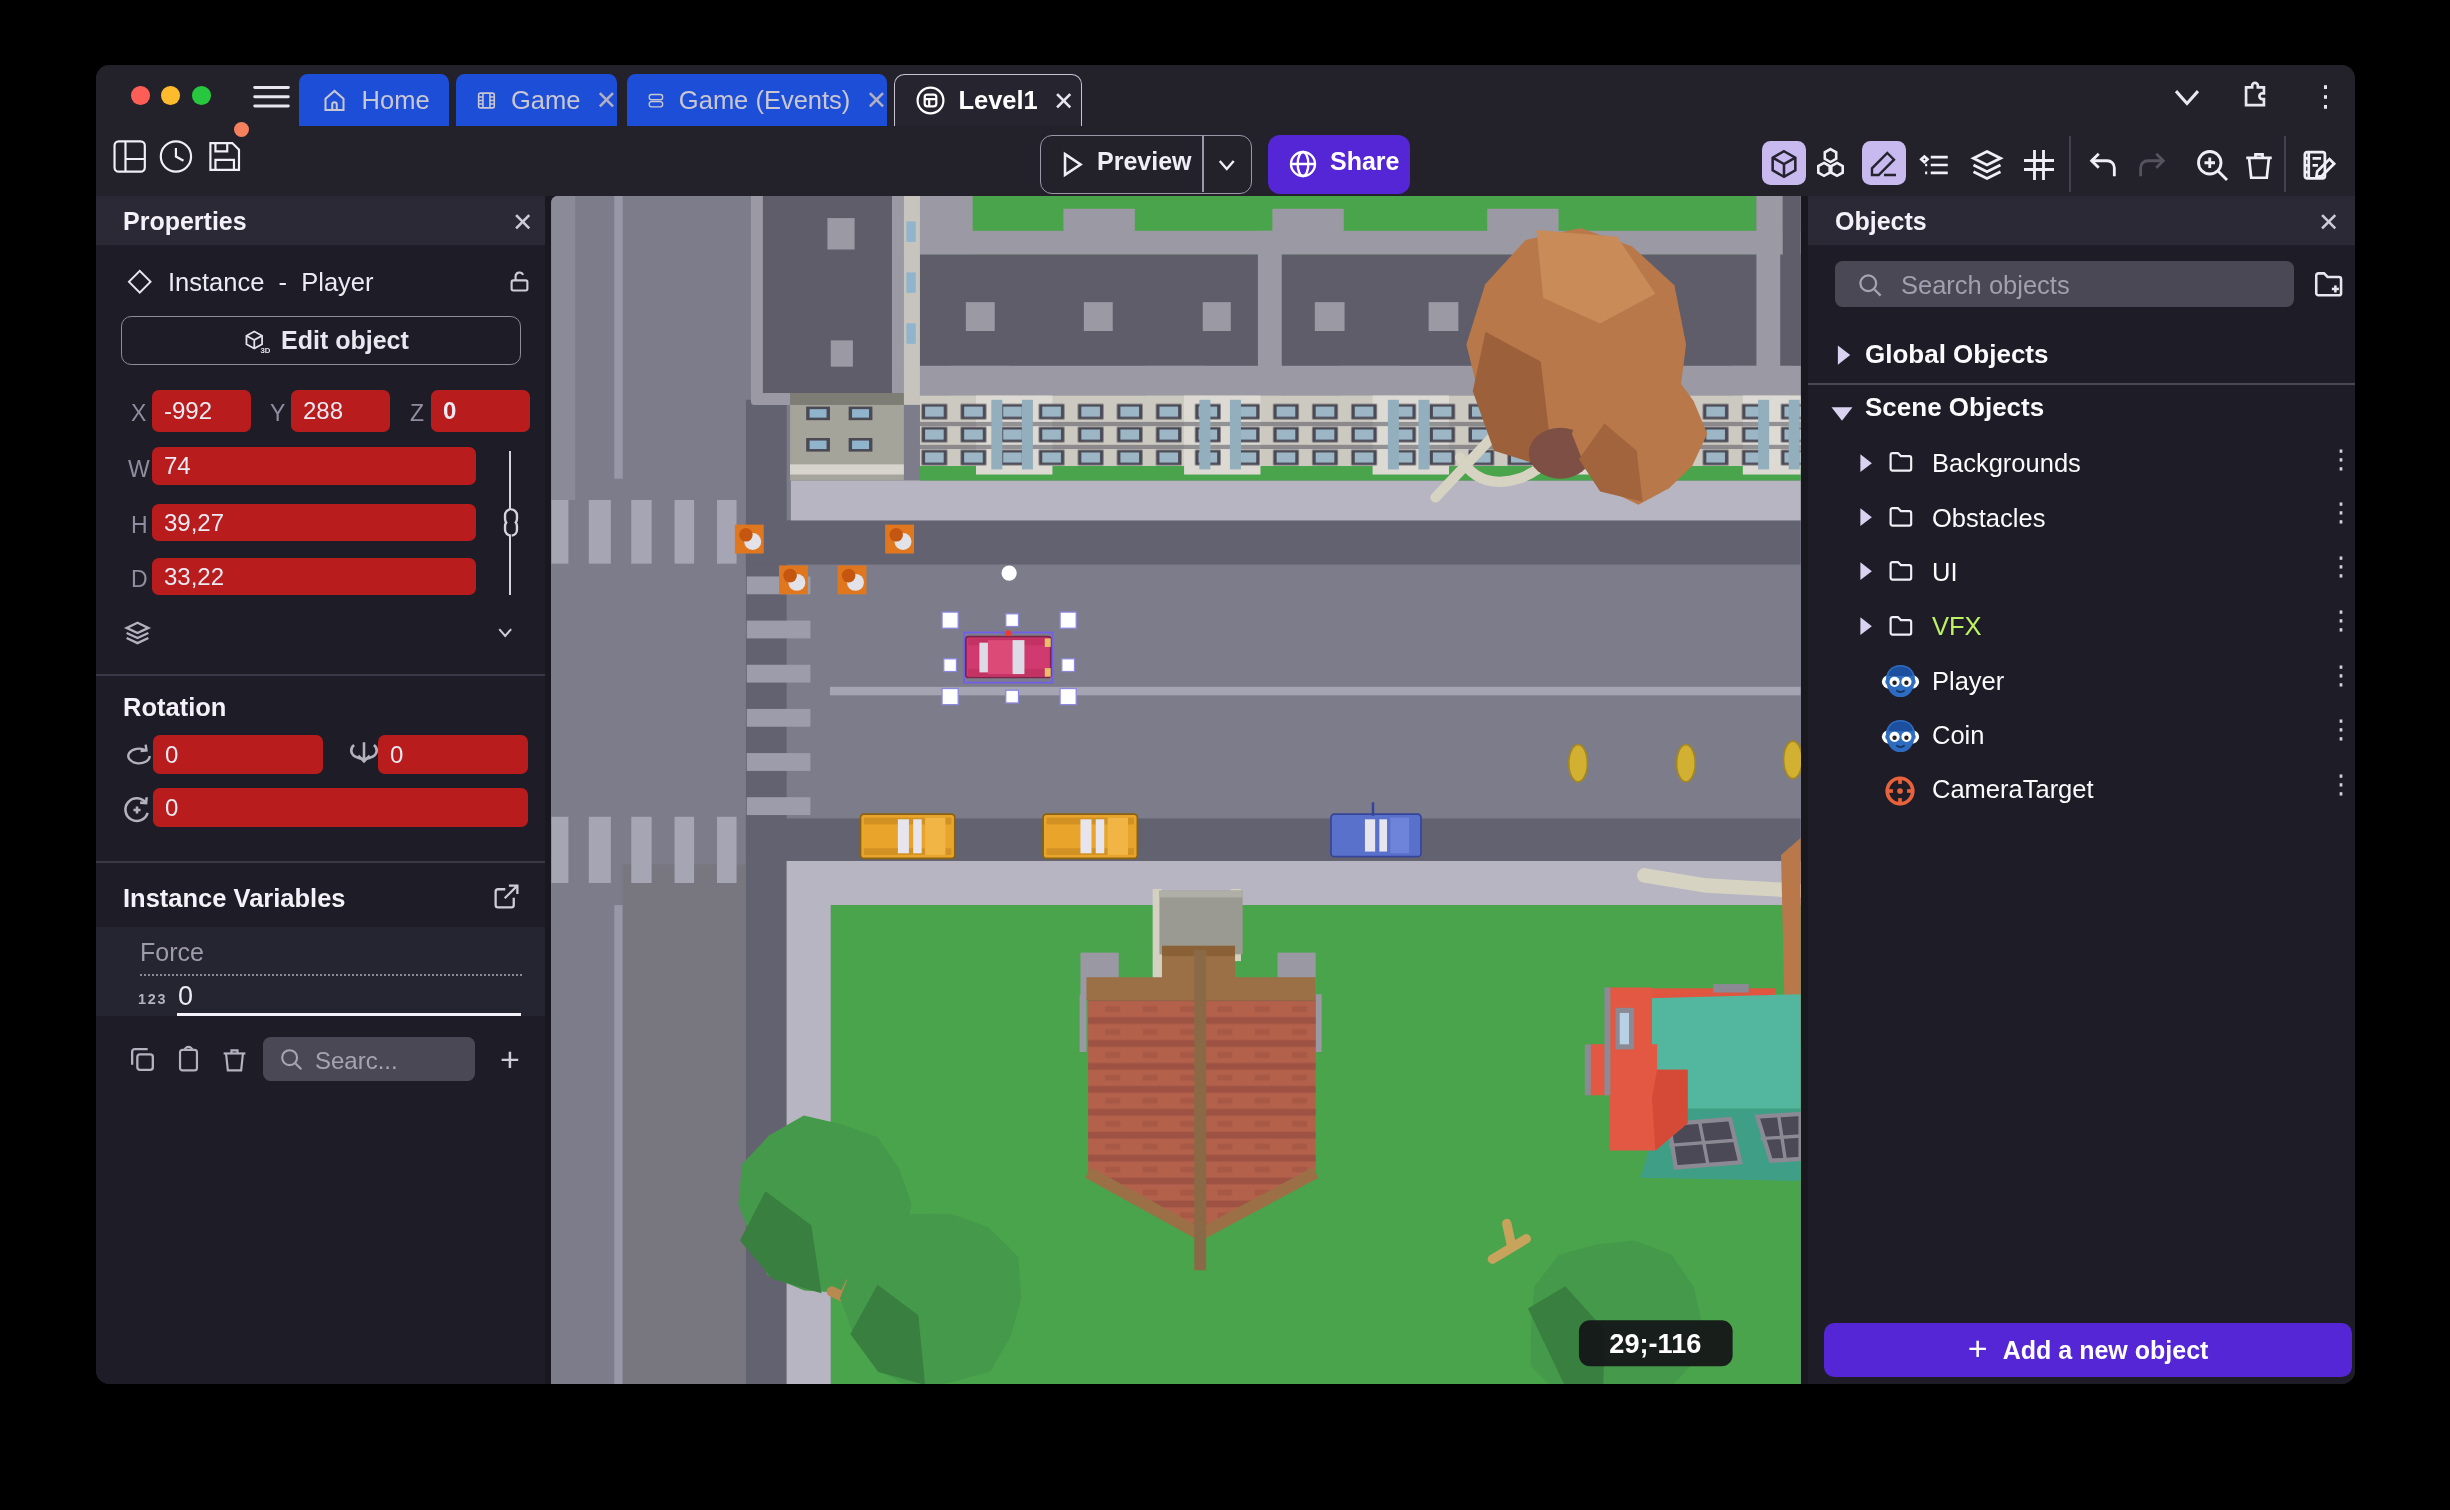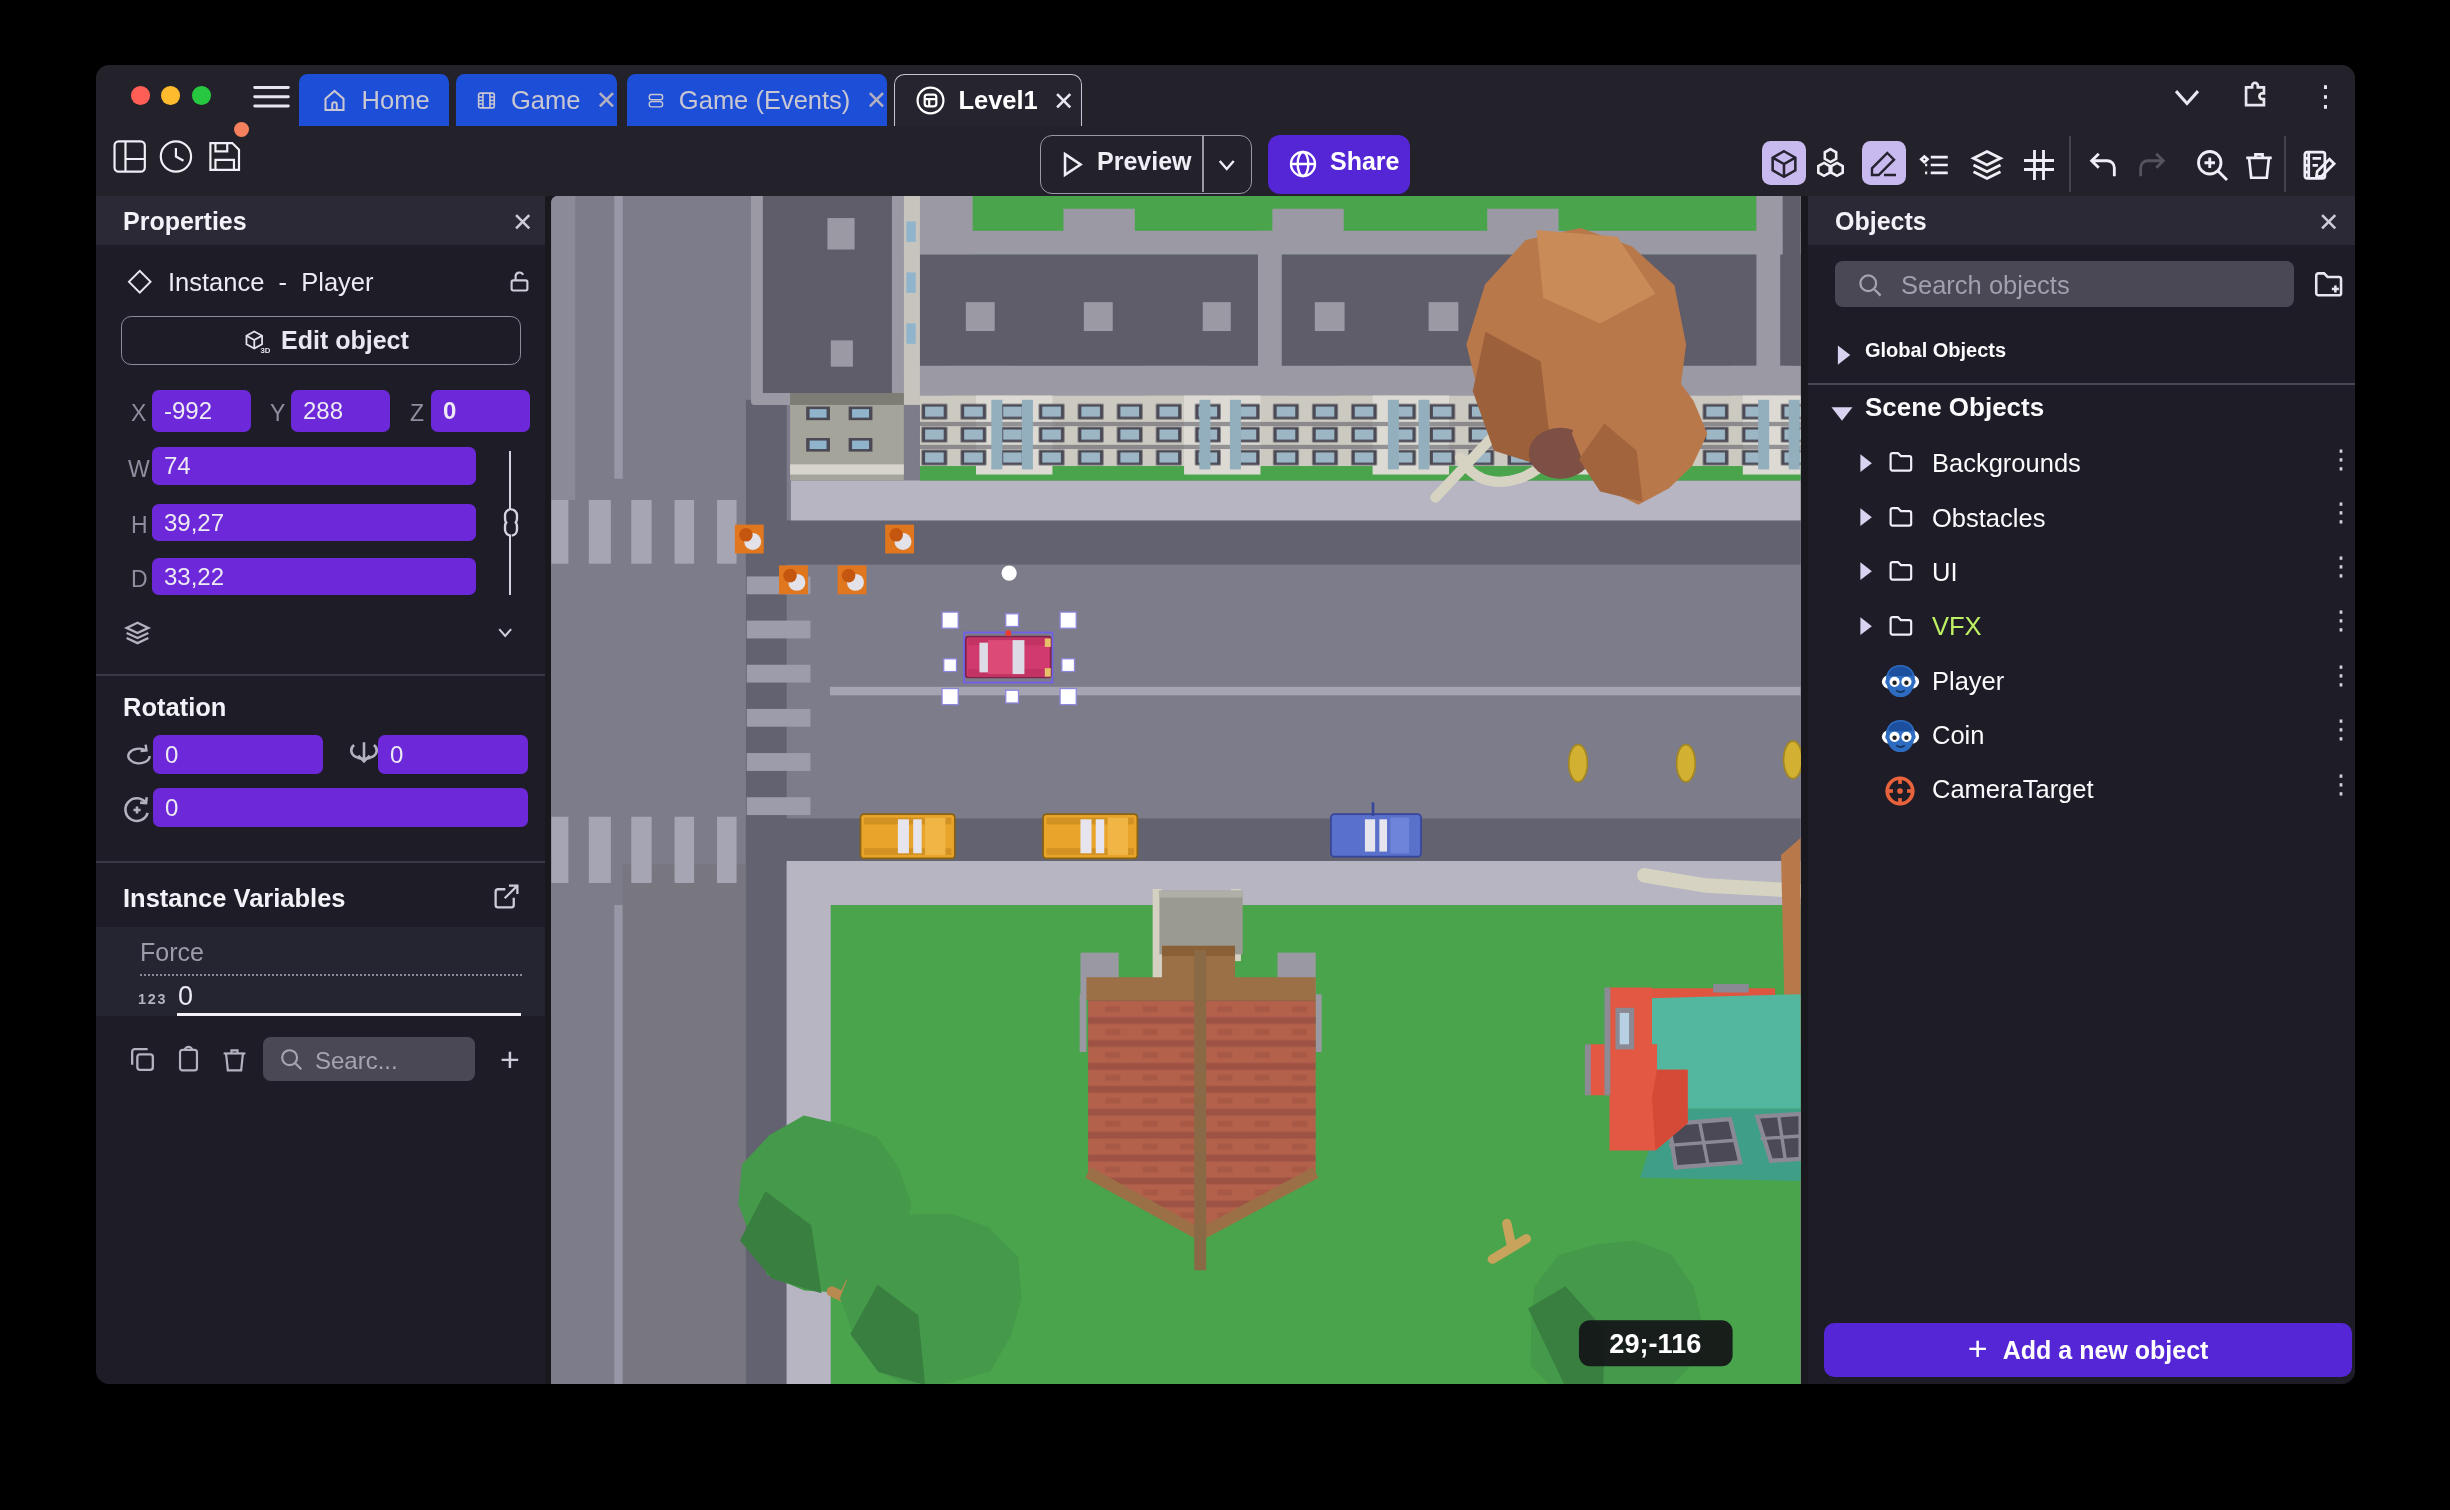--- a/index.html
+++ b/index.html
@@ -5,21 +5,21 @@
 * { margin:0; padding:0; box-sizing:border-box; }
 html,body { width:2450px; height:1510px; background:#000; font-family:"Liberation Sans", sans-serif; overflow:hidden; }
 .abs { position:absolute; }
 #win { position:absolute; left:96px; top:65px; width:2259px; height:1319px; background:#232129; border-radius:13.6px; overflow:hidden; }
 .tab { white-space:nowrap; position:absolute; top:8.5px; height:53px; background:#1d4ed8; border-radius:8.5px 8.5px 0 0; display:flex; align-items:center; color:#c9c7d2; font-size:25.5px; }
 .tabx { color:#b3b0bf; font-size:25.5px; margin-left:15.3px; }
 .panel { position:absolute; top:131px; bottom:0; background:#1e1c26; }
 .phead { position:absolute; left:0; right:0; top:0; height:49px; background:#2b2935; color:#f4f2f8; }
 .phead .t { position:absolute; left:27px; top:11px; font-size:25px; font-weight:bold; }
 .phead .x { position:absolute; top:11px; font-size:25.5px; color:#cfccd9; }
-.ibox { position:absolute; background:#6d28d9; border-radius:6.8px; color:#eceaf2; font-size:24px; }
+.ibox { position:absolute; background:#b91c1c; border-radius:6.8px; color:#eceaf2; font-size:24px; }
 .ibox span { position:absolute; left:12px; top:50%; transform:translateY(-50%); }
 .lbl { position:absolute; color:#908da0; font-size:23px; }
 svg text { font-family:"Liberation Sans", sans-serif; }
 </style>
 </head>
 <body>
 <div id="win">
 
   <div class="abs" style="left:0;top:0;width:2259px;height:61px;background:#232129;"></div>
   <div class="abs" style="left:35px;top:21px;width:18.7px;height:18.7px;border-radius:50%;background:#ff5e56;"></div>
@@ -324,21 +324,21 @@
     <div class="abs" style="left:93px;top:75px;font-size:25.5px;color:#a29fae;">Search objects</div>
     <svg class="abs" style="left:503px;top:71px" width="36" height="34" viewBox="0 0 24 24" fill="none" stroke="#e8e6ee" stroke-width="1.8">
         <path d="M3 6 a1.5 1.5 0 0 1 1.5 -1.5 h4 l2.5 2.5 h8 a1.5 1.5 0 0 1 1.5 1.5 v10 a1.5 1.5 0 0 1 -1.5 1.5 h-14.5 a1.5 1.5 0 0 1 -1.5 -1.5 Z"></path>
         <line x1="16.5" y1="13" x2="16.5" y2="18"></line>
         <line x1="14" y1="15.5" x2="19" y2="15.5"></line>
       </svg>
 
     <svg class="abs" style="left:25.5px;top:148px" width="18.7" height="22" viewBox="0 0 12 16">
         <path d="M2 1 L11 8 L2 15 Z" fill="#d9d2f0"></path>
       </svg>
-    <div class="abs" style="left:57px;top:143px;font-size:20px;font-weight:bold;color:#fbfafd;">Global Objects</div>
+    <div class="abs" style="left:57px;top:143px;font-size:26px;font-weight:bold;color:#fbfafd;">Global Objects</div>
     <div class="abs" style="left:0;top:187px;width:547px;height:1.7px;background:#4a4856;"></div>
 
     <svg class="abs" style="left:22px;top:207px" width="24" height="20.4" viewBox="0 0 16 12">
         <path d="M1 2 L15 2 L8 11 Z" fill="#d9d2f0"></path>
       </svg>
     <div class="abs" style="left:57px;top:196px;font-size:26px;font-weight:bold;color:#fbfafd;">Scene Objects</div>
 
     <svg class="abs" style="left:49px;top:257px" width="17" height="20.4" viewBox="0 0 12 16">
         <path d="M2 1 L11 8 L2 15 Z" fill="#d9d2f0"></path>
       </svg>

